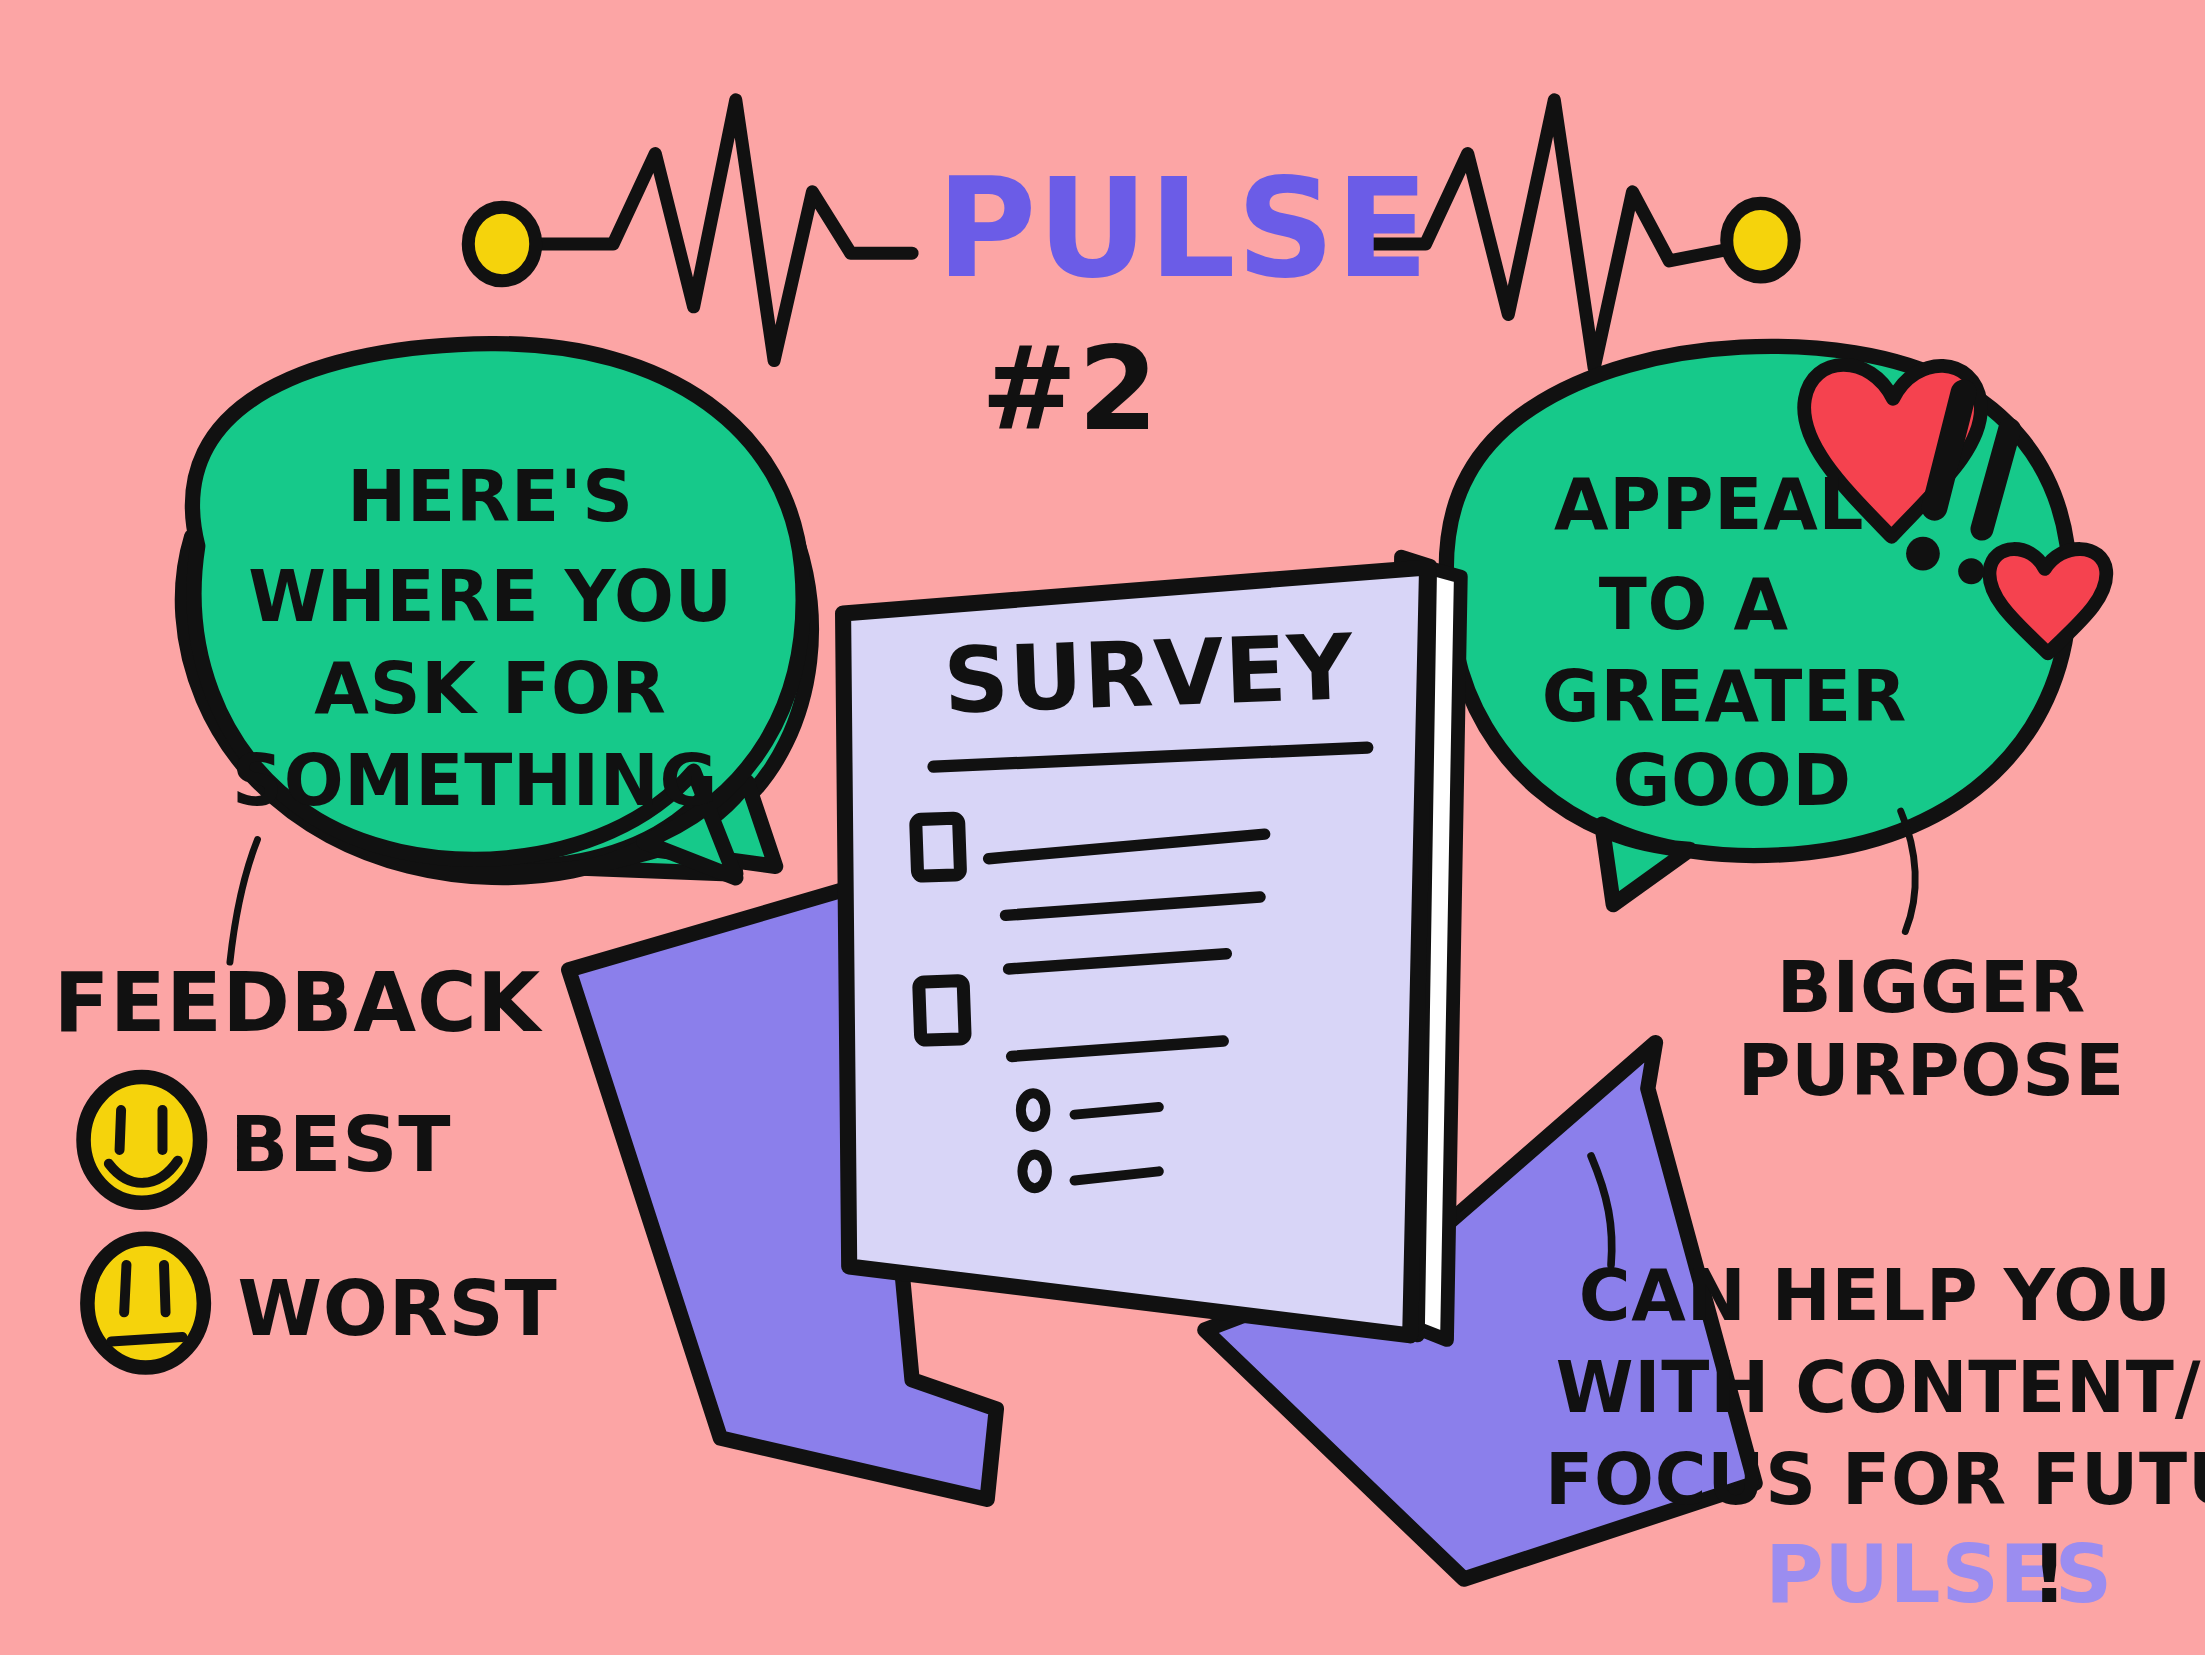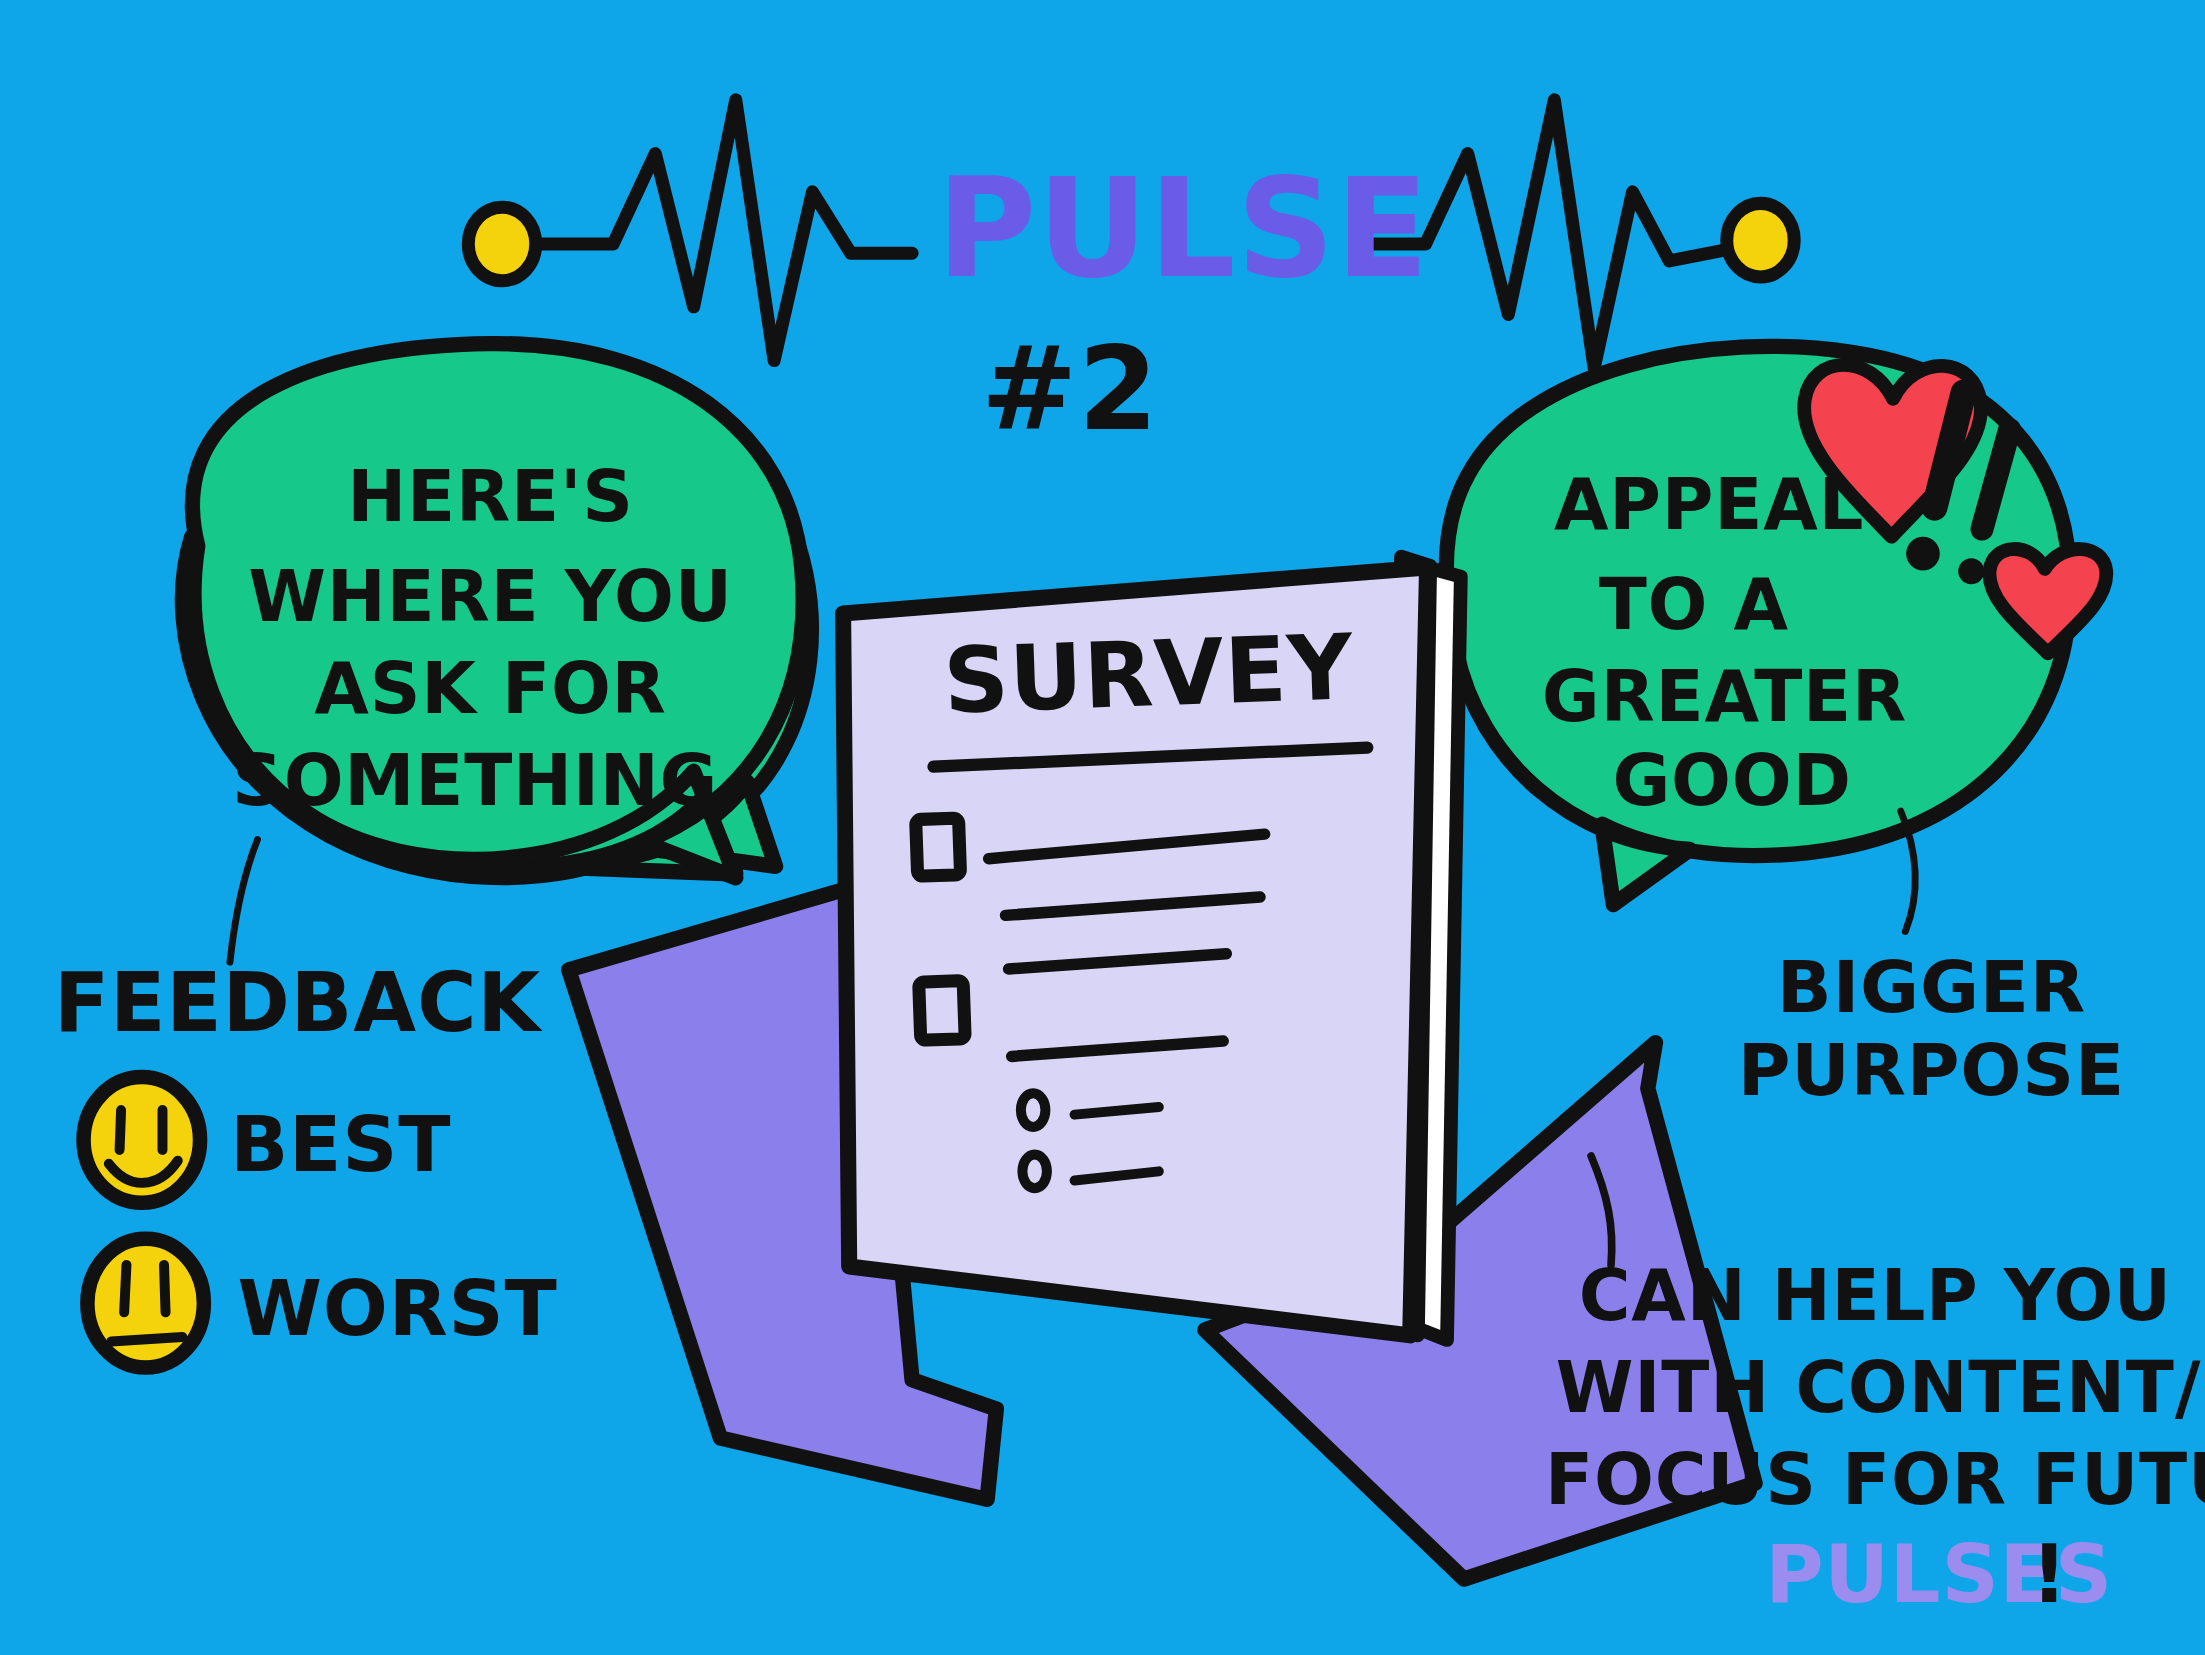--- a/index.html
+++ b/index.html
@@ -8,21 +8,21 @@
     padding: 0;
     background: #ffffff;
   }
   body {
     font-family: "DejaVu Sans", sans-serif;
   }
   #stage {
     position: relative;
     width: 2205px;
     height: 1656px;
-    background: #0ea5e9;
+    background: #fca5a5;
     overflow: hidden;
   }
   #stage svg.layer {
     position: absolute;
     top: 0;
     left: 0;
     width: 2205px;
     height: 1656px;
   }
   .hand {

